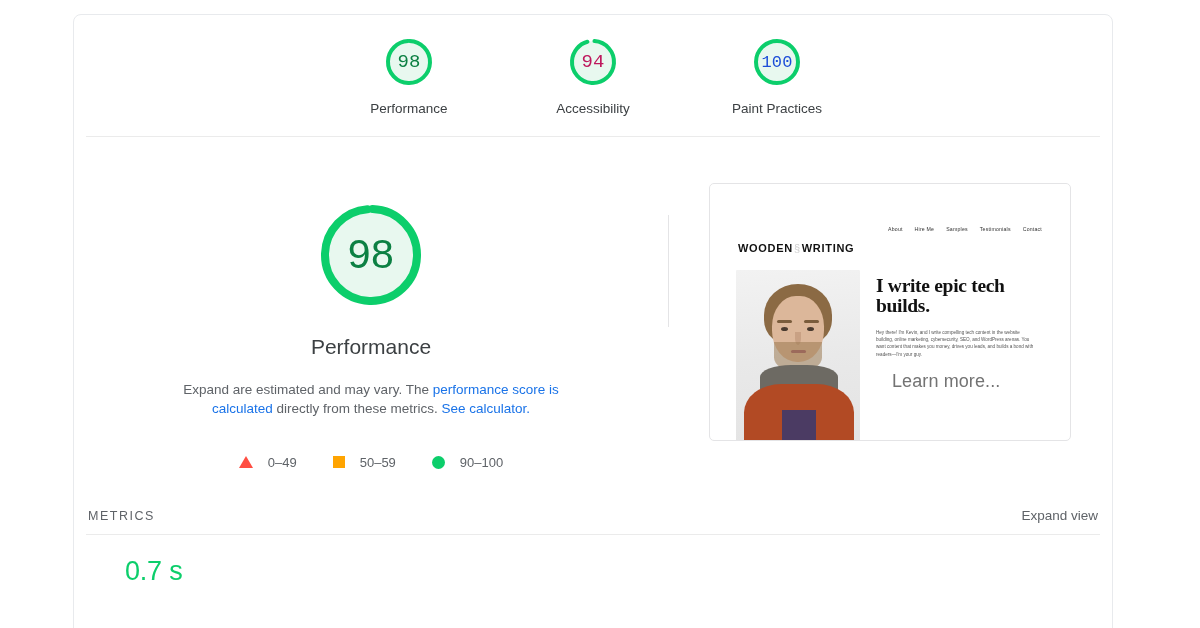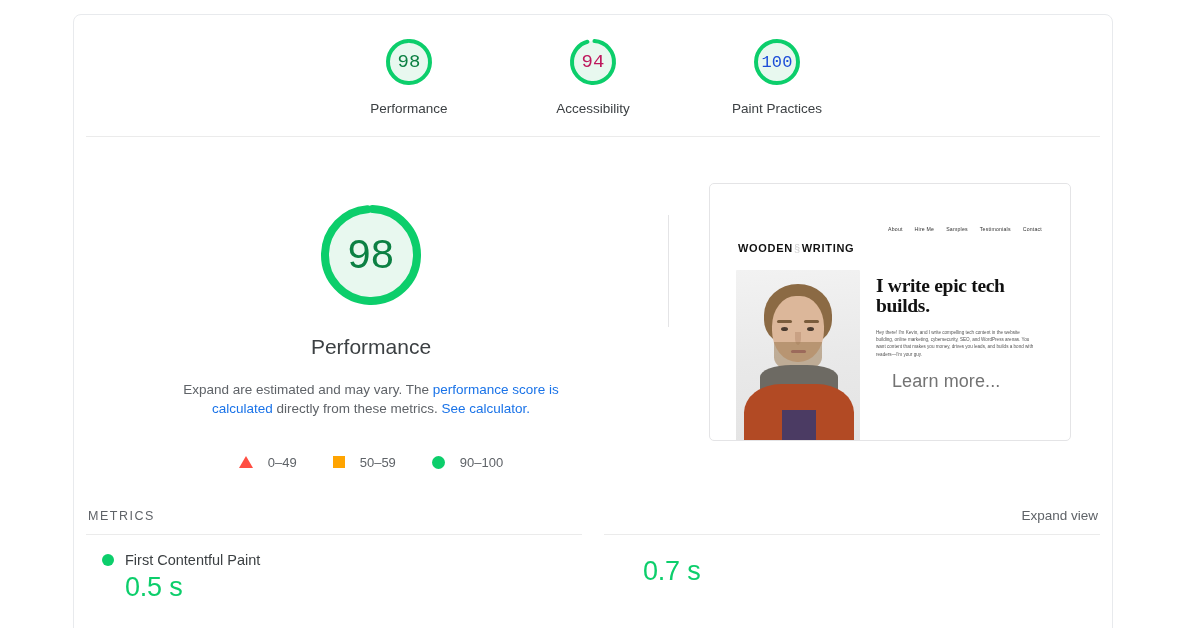--- a/index.html
+++ b/index.html
@@ -526,29 +526,20 @@
 
     <div class="metrics">
 
       <div class="metrics-head">
         <span class="metrics-title">METRICS</span>
         <a href="#" class="expand-view">Expand view</a>
       </div>
 
       <div class="metrics-grid">
 
-        <div class="metric-col">
-          <div class="metric-row">
-            <div class="metric-name-line">
-              <span class="metric-bullet"></span>
-              <span class="metric-name">First Contentful Paint</span>
-            </div>
-            <div class="metric-value">0.5 s</div>
-          </div>
-        </div>
 
         <div class="metric-col">
           <div class="metric-row">
             <div class="metric-value">0.7 s</div>
           </div>
         </div>
 
       </div>
     </div>
 

